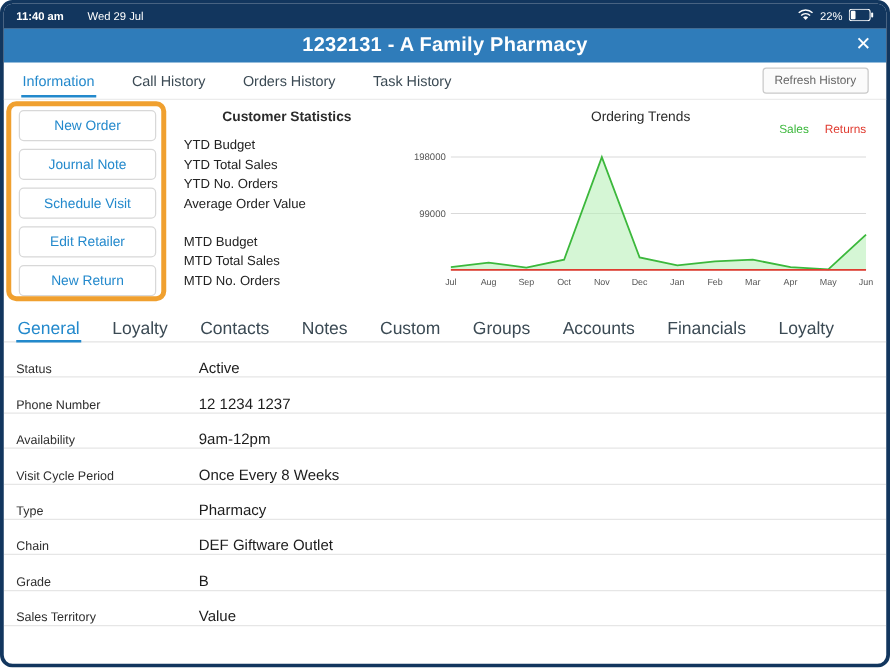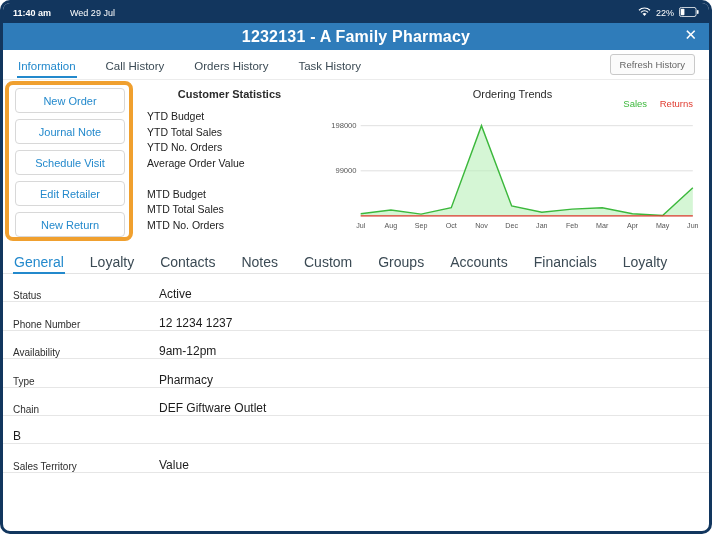--- a/index.html
+++ b/index.html
@@ -178,28 +178,33 @@
     </div>
     <div class="detail-row">
       <span class="detail-label">Phone Number</span>
       <span class="detail-value">12 1234 1237</span>
     </div>
     <div class="detail-row">
       <span class="detail-label">Availability</span>
       <span class="detail-value">9am-12pm</span>
     </div>
     <div class="detail-row">
+      <span class="detail-label">Visit Cycle Period</span>
+      <span class="detail-value">Once Every 8 Weeks</span>
+    </div>
+    <div class="detail-row">
       <span class="detail-label">Type</span>
       <span class="detail-value">Pharmacy</span>
     </div>
     <div class="detail-row">
       <span class="detail-label">Chain</span>
       <span class="detail-value">DEF Giftware Outlet</span>
     </div>
     <div class="detail-row">
+      <span class="detail-label">Grade</span>
       <span class="detail-value">B</span>
     </div>
     <div class="detail-row">
       <span class="detail-label">Sales Territory</span>
       <span class="detail-value">Value</span>
     </div>
   </div>
 
 </div>
 

